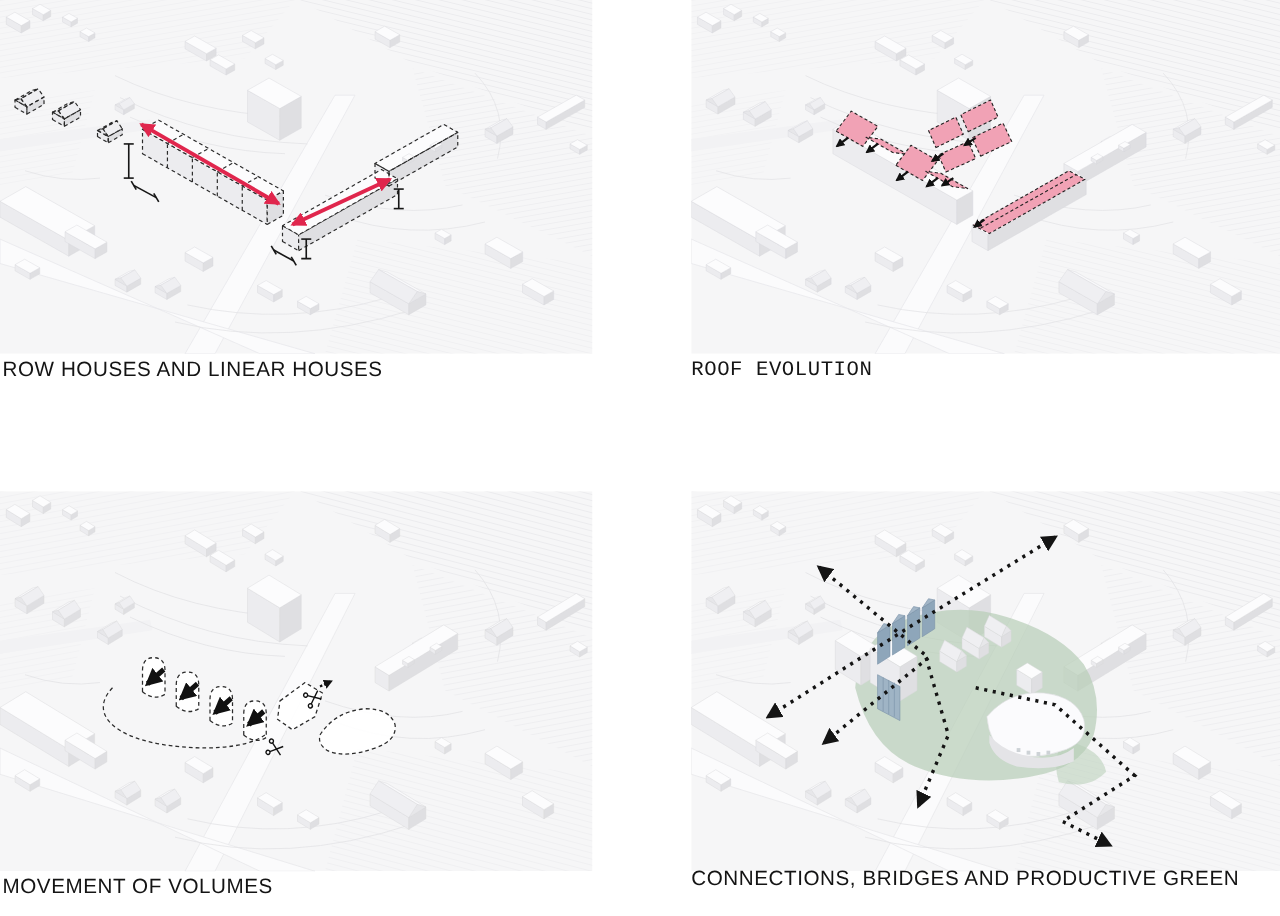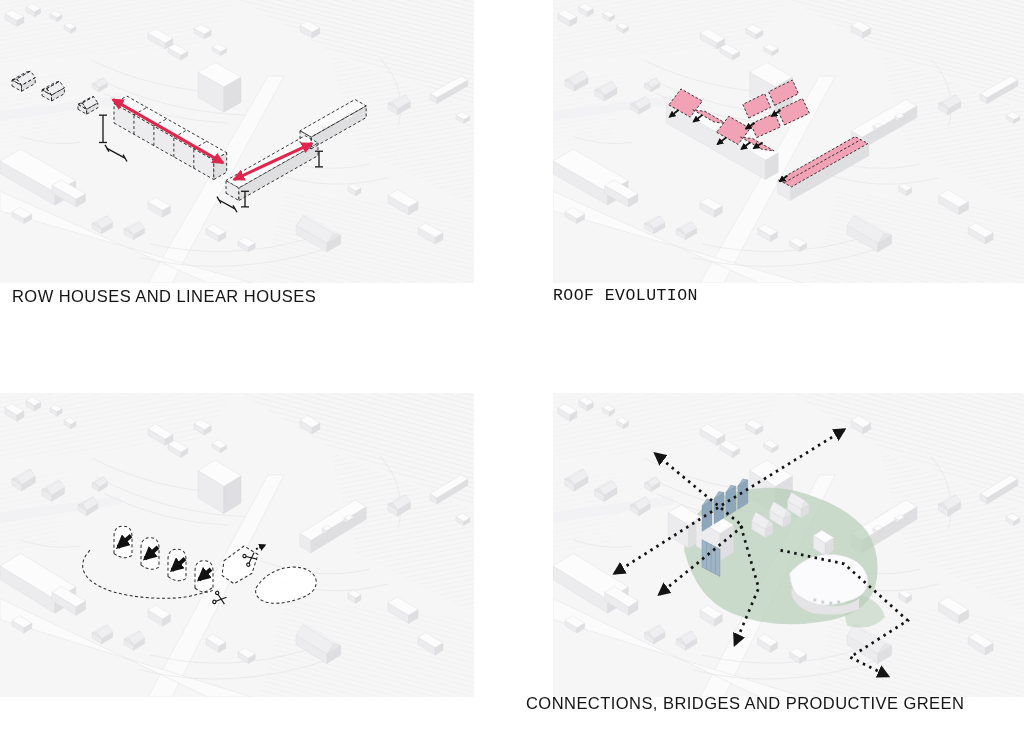--- a/index.html
+++ b/index.html
@@ -6,24 +6,24 @@
   .board{position:relative;width:1024px;height:733px;background:#ffffff;overflow:hidden;
          font-family:"Liberation Sans",sans-serif;}
   .panel{position:absolute;}
   .panel svg{width:100%;height:100%;display:block;}
   .p-tl{left:0;top:0;width:474px;height:283px;}
   .p-tr{left:553px;top:0;width:471px;height:283px;}
   .p-bl{left:0;top:393px;width:474px;height:304px;}
   .p-br{left:553px;top:393px;width:471px;height:304px;}
   .caption{position:absolute;font-size:16.5px;font-weight:400;letter-spacing:.45px;
            color:#141414;white-space:nowrap;line-height:1.1;}
-  .c-tl{left:12px;top:287px;}
+  .c-tl{left:2px;top:287px;}
   .c-tr{left:553px;top:287px;font-family:Liberation Mono, monospace;}
   .c-bl{left:2px;top:700px;}
-  .c-br{left:526px;top:694px;}
+  .c-br{left:553px;top:694px;}
   .red-arrow{stroke:#e0264d;stroke-width:3.2;}
   .dim{stroke:#161616;stroke-width:1.3;}
   .dash{fill:none;stroke:#2b2b2b;stroke-width:1;stroke-dasharray:3 2.4;stroke-linejoin:round;}
   .pink{fill:#f1a2b5;stroke:#222;stroke-width:.9;stroke-dasharray:2.6 2;stroke-linejoin:round;}
   .smarr{stroke:#111;stroke-width:1.8;}
   .bigarr{stroke:#111;stroke-width:4;}
   .archfill{fill:rgba(255,255,255,.92);}
   .dots{fill:none;stroke:#141414;stroke-width:2.7;stroke-dasharray:2.5 4.5;}
   .green{fill:#b7cdb7;}
   .scis{stroke:#111;stroke-width:1.1;fill:none;}
@@ -392,14 +392,15 @@
         <path class="dots" d="M293,35 L175,104 L62,172" marker-start="url(#mDot)" marker-end="url(#mDot)"></path>
         <path class="dots" d="M103,58 L191,127 L107,192" marker-start="url(#mDot)" marker-end="url(#mDot)"></path>
         <path class="dots" d="M189,127 L207,186 L183,240" marker-end="url(#mDot)"></path>
         <path class="dots" d="M229,150 L293,163 L357,217 L299,252 L337,270" marker-end="url(#mDot)"></path>
       </g>
     </svg>
   </div>
 
   <div class="caption c-tl">ROW HOUSES AND LINEAR HOUSES</div>
   <div class="caption c-tr">ROOF EVOLUTION</div>
+  <div class="caption c-bl">MOVEMENT OF VOLUMES</div>
   <div class="caption c-br">CONNECTIONS, BRIDGES AND PRODUCTIVE GREEN</div>
 </div>
 
 </body></html>

